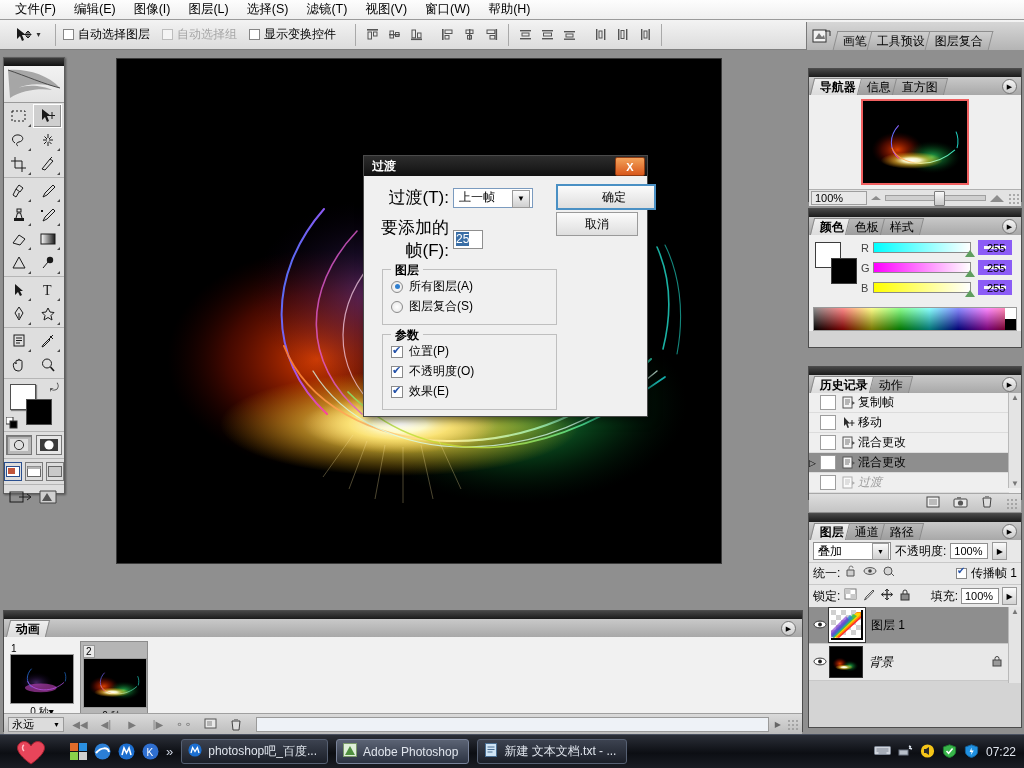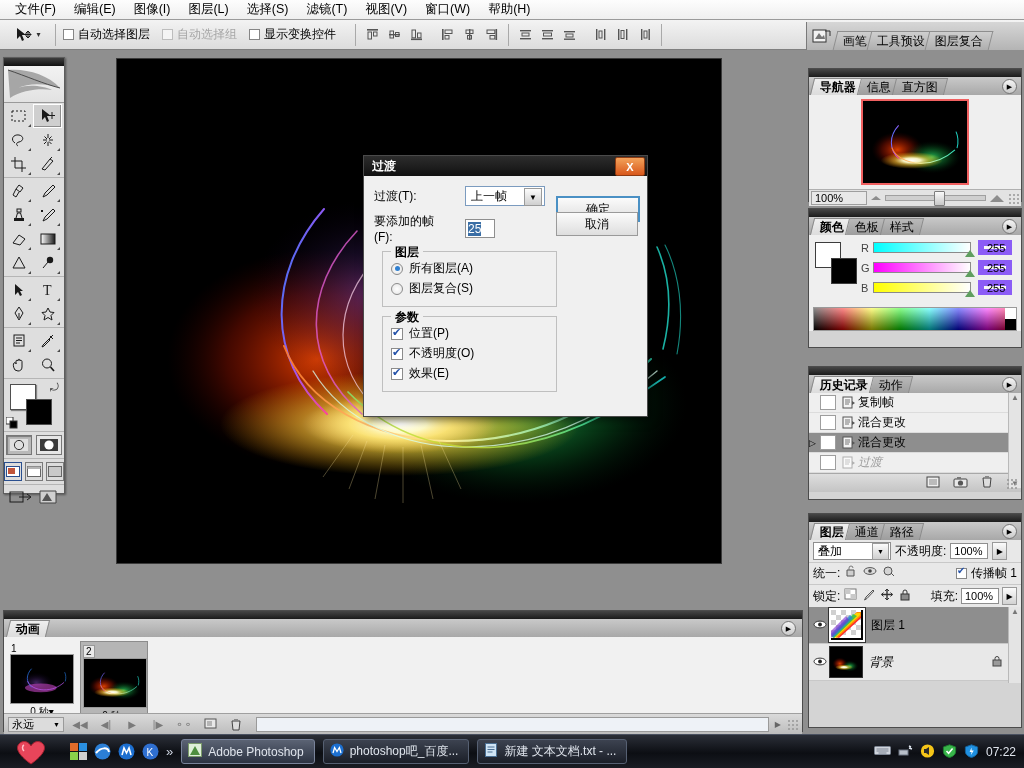--- a/index.html
+++ b/index.html
@@ -87,21 +87,21 @@
   }
   #dlg-close{
     position:absolute;right:2px;top:1px;width:28px;height:17px;
     background:linear-gradient(#f3a25a,#d8571b);
     border:1px solid #8d3a12;border-radius:2px;
     color:#fff;font-size:11px;font-weight:bold;
     display:flex;align-items:center;justify-content:center;
   }
   #dlg-body{padding:10px 10px 0 10px;position:relative;height:240px;box-sizing:border-box;}
   .dlg-row{display:flex;align-items:center;margin-bottom:7px;}
-  .dlg-label{width:75px;padding-right:16px;font-size:12px;}
+  .dlg-label{width:75px;text-align:right;padding-right:4px;font-size:17px;}
   .dlg-select{
     width:80px;height:20px;background:#fff;border:1px solid #7b9bbf;
     display:flex;align-items:center;padding-left:5px;font-size:12px;
     position:relative;box-sizing:border-box;
   }
   .dlg-select .arrow{
     position:absolute;right:2px;top:1px;width:16px;height:16px;
     background:linear-gradient(#fcfcfc,#cfcfcf);border:1px solid #9a9a9a;
     display:flex;align-items:center;justify-content:center;font-size:8px;
   }
@@ -751,21 +751,21 @@
         <div class="check-row">
           <span class="chk on"></span>
           <span>不透明度(O)</span>
         </div>
         <div class="check-row">
           <span class="chk on"></span>
           <span>效果(E)</span>
         </div>
       </div>
 
-      <div class="dlg-btn primary" style="left:192px;top:20px;">确定</div>
+      <div class="dlg-btn primary" style="left:192px;top:8px;padding-left:16px;">确定</div>
       <div class="dlg-btn" style="left:192px;top:36px;">取消</div>
     </div>
   </div>
 </div>
 
 <div id="dock-tabs">
   <div style="width:28px;height:26px;display:flex;align-items:center;justify-content:center;">
     <svg width="19" height="18">
         <rect x="1" y="2" width="13" height="12" fill="#f2f2f2" stroke="#333"></rect>
         <path d="M3 11 L7 5 L10 9 L12 7 L13 11 Z" fill="#777"></path>
@@ -897,20 +897,31 @@
         <span class="hist-cur"></span>
         <span class="hist-box"></span>
         <span class="hist-ico">
             <svg width="13" height="13">
               <rect x="1" y="1" width="9" height="11" fill="#f4f4f4" stroke="#555"></rect>
               <path d="M3 4h5M3 6h5M3 8h4" stroke="#777"></path>
               <path d="M10 5 l3 2 -3 2z" fill="#555"></path>
             </svg>
           </span>
         <span>复制帧</span>
+      </div>
+      <div class="hist-row">
+        <span class="hist-cur"></span>
+        <span class="hist-box"></span>
+        <span class="hist-ico">
+            <svg width="13" height="13">
+              <path d="M2 1 L2 10 L4 8 L5.5 12 L7 11.4 L5.5 7.5 L8 7.5 Z" fill="#2b2b2b"></path>
+              <path d="M10 4 v6 M7.5 7 h5" stroke="#2b2b2b"></path>
+            </svg>
+          </span>
+        <span>移动</span>
       </div>
       <div class="hist-row">
         <span class="hist-cur"></span>
         <span class="hist-box"></span>
         <span class="hist-ico">
             <svg width="13" height="13">
               <rect x="1" y="1" width="9" height="11" fill="#f4f4f4" stroke="#555"></rect>
               <path d="M3 4h5M3 6h5M3 8h4" stroke="#777"></path>
               <path d="M10 5 l3 2 -3 2z" fill="#555"></path>
             </svg>
@@ -1194,36 +1205,36 @@
     <span class="qlic"><svg width="17" height="17">
           <circle cx="8.5" cy="8.5" r="8" fill="#1c6fd0"></circle>
           <path d="M4 12 L6 5 L8.5 10 L11 5 L13 12" stroke="#fff" fill="none" stroke-width="1.6"></path>
         </svg></span>
     <span class="qlic"><svg width="17" height="17">
           <circle cx="8.5" cy="8.5" r="8" fill="#2f6fd0"></circle>
           <text x="4.5" y="12.5" font-size="10" fill="#fff" font-family="sans-serif">K</text>
         </svg></span>
     <span style="color:#cfd6e2;font-size:13px;">»</span>
   </div>
+  <div class="tbtn">
+    <span><svg width="14" height="14">
+          <circle cx="7" cy="7" r="6.6" fill="#1c6fd0"></circle>
+          <path d="M3 10 L4.6 4.5 L7 8.5 L9.4 4.5 L11 10" stroke="#fff" fill="none" stroke-width="1.3"></path>
+        </svg></span>
+    <span>photoshop吧_百度...</span>
+  </div>
   <div class="tbtn" style="background:linear-gradient(#5b6374,#2c3342);border-color:#79839a;">
     <span><svg width="14" height="14">
           <rect x="0.5" y="0.5" width="13" height="13" fill="#dff0d8" stroke="#7a9a6a"></rect>
           <path d="M2 12 L7 3 L12 12 Z" fill="#4f8f3f"></path>
         </svg></span>
     <span>Adobe Photoshop</span>
   </div>
   <div class="tbtn">
     <span><svg width="14" height="14">
-          <circle cx="7" cy="7" r="6.6" fill="#1c6fd0"></circle>
-          <path d="M3 10 L4.6 4.5 L7 8.5 L9.4 4.5 L11 10" stroke="#fff" fill="none" stroke-width="1.3"></path>
-        </svg></span>
-    <span>photoshop吧_百度...</span>
-  </div>
-  <div class="tbtn">
-    <span><svg width="14" height="14">
           <rect x="1.5" y="0.5" width="11" height="13" fill="#cfe4f5" stroke="#4a6f93"></rect>
           <path d="M3.5 4h7M3.5 6.5h7M3.5 9h5" stroke="#4a6f93"></path>
         </svg></span>
     <span>新建 文本文档.txt - ...</span>
   </div>
   <div id="tray">
     <span><svg width="17" height="12">
           <rect x="0.5" y="2.5" width="16" height="8" rx="1" fill="#cfd4dc" stroke="#7c8492"></rect>
           <path d="M2.5 5h12M2.5 7h12M4.5 9h8" stroke="#7c8492"></path>
         </svg></span>

